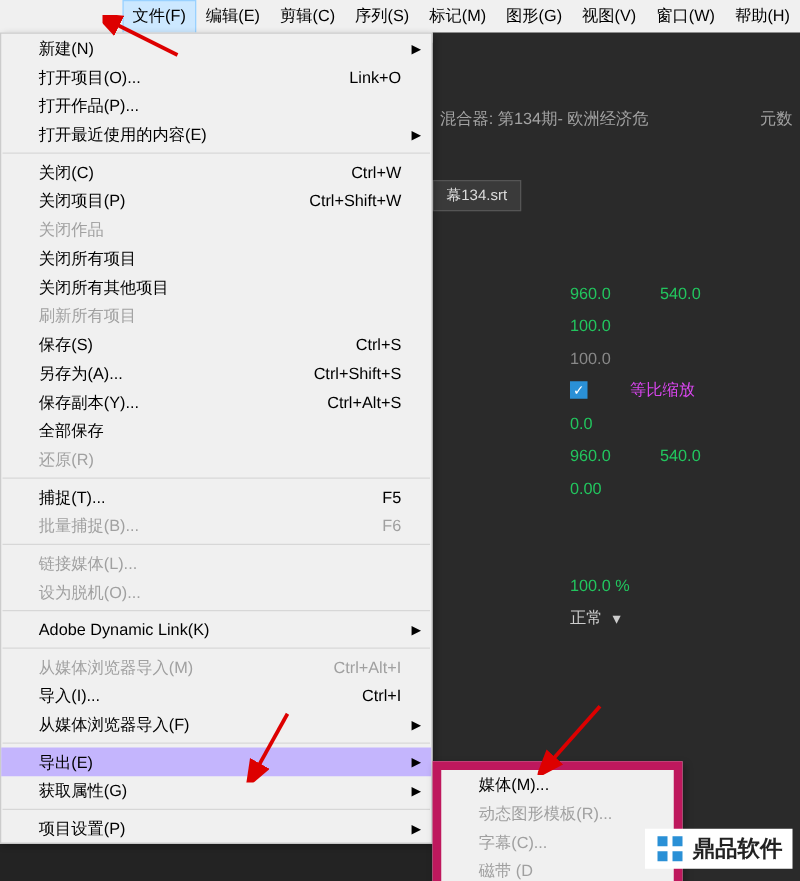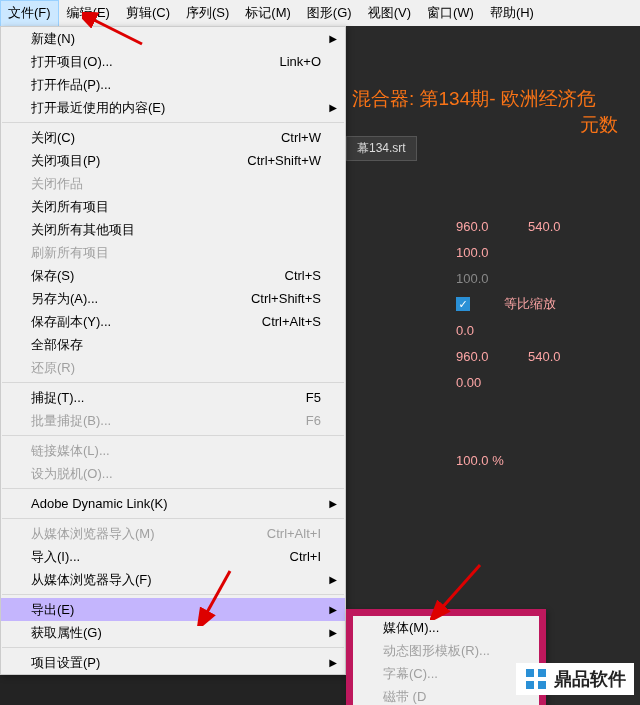--- a/index.html
+++ b/index.html
@@ -1,37 +1,37 @@
 <!DOCTYPE html>
 <html><head>
 <meta charset="utf-8">
 <style>
   * { margin: 0; padding: 0; box-sizing: border-box; font-family: "Microsoft YaHei", sans-serif; }
   body { width: 640px; height: 705px; background: #232323; overflow: hidden; position: relative; }
   
-  .menubar { height: 34px; background: #f0f0f0; display: flex; border-bottom: 1px solid #ccc; }
+  .menubar { height: 34px; background: #f0f0f0; display: flex; border-bottom: 1px solid #ccc; justify-content: flex-end; }
   .menubar-item { padding: 4px 8px; font-size: 13px; cursor: pointer; }
   .menubar-item.active { background: #cce8ff; border: 1px solid #99d1ff; padding: 3px 7px; }
   
   .dropdown { position: absolute; left: 0; top: 26px; width: 346px; background: #f0f0f0; border: 1px solid #ccc; box-shadow: 2px 2px 6px rgba(0,0,0,0.3); z-index: 10; }
   .menu-item { display: flex; align-items: center; height: 23px; padding: 0 8px 0 30px; font-size: 13px; cursor: pointer; position: relative; }
   .menu-item.highlighted { background: #c4b5fd; }
   .menu-item.disabled { color: #a0a0a0; }
   .menu-item .label { flex: 1; }
   .menu-item .shortcut { text-align: right; padding-right: 16px; }
   .menu-item .arrow { position: absolute; right: 8px; font-size: 10px; }
   .menu-sep { height: 1px; background: #d7d7d7; margin: 3px 1px; }
   
   .submenu { position: absolute; left: 346px; top: 609px; width: 200px; background: #f0f0f0; border: 7px solid #be185d; box-shadow: 2px 2px 6px rgba(0,0,0,0.3); z-index: 11; }
   
   .bgpanel { position: absolute; left: 346px; top: 26px; right: 0; bottom: 0; background: #2a2a2a; color: #ccc; font-size: 13px; }
-  .bg-header { padding: 60px 22px 0 6px; font-size: 19px; color: #f97316; }
-  .bg-tab { display: inline-block; background: #3a3a3a; border: 1px solid #555; padding: 3px 10px; margin-top: 24px; font-size: 12px; color: #ddd; }
+  .bg-header { padding: 60px 6px 0 6px; font-size: 13px; color: #a3a3a3; }
+  .bg-tab { display: inline-block; background: #3a3a3a; border: 1px solid #555; padding: 3px 10px; margin-top: 40px; font-size: 12px; color: #ddd; }
   .bg-row { height: 26px; display: flex; align-items: center; padding-left: 110px; gap: 30px; }
-  .bg-val { color: #fca5a5; font-size: 13px; min-width: 42px; }
+  .bg-val { color: #22c55e; font-size: 13px; min-width: 42px; }
   .bg-checkbox { width: 14px; height: 14px; background: #2a90d6; display: inline-flex; align-items: center; justify-content: center; color: #fff; font-size: 11px; margin-right: 4px; }
   .bg-dropdown { display: inline-flex; align-items: center; gap: 8px; color: #ccc; }
   
   .arrow-svg { position: absolute; pointer-events: none; z-index: 20; }
   
   .watermark { position: absolute; right: 6px; bottom: 10px; display: flex; align-items: center; gap: 6px; background: #fff; padding: 4px 8px; z-index: 15; }
   .wm-icon { width: 24px; height: 24px; }
   .wm-text { font-size: 18px; font-weight: bold; color: #222; }
 </style>
 </head>
@@ -181,35 +181,41 @@
     <span class="bg-val">540.0</span>
   </div>
   <div class="bg-row">
     <span class="bg-val">100.0</span>
   </div>
   <div class="bg-row">
     <span class="bg-val" style="color:#888">100.0</span>
   </div>
   <div class="bg-row">
     <span class="bg-checkbox">✓</span>
-    <span style="color:#fca5a5">等比缩放</span>
+    <span style="color:#d946ef">等比缩放</span>
   </div>
   <div class="bg-row">
     <span class="bg-val">0.0</span>
   </div>
   <div class="bg-row">
     <span class="bg-val">960.0</span>
     <span class="bg-val">540.0</span>
   </div>
   <div class="bg-row">
     <span class="bg-val">0.00</span>
   </div>
   <div style="height:52px"></div>
   <div class="bg-row">
     <span class="bg-val">100.0 %</span>
+  </div>
+  <div class="bg-row">
+    <span class="bg-dropdown">
+      <span>正常</span>
+      <span>▾</span>
+    </span>
   </div>
 </div>
 
 <svg class="arrow-svg" style="left:82px;top:12px;width:70px;height:40px">
   <defs>
       <marker id="ah1" markerWidth="10" markerHeight="10" refX="2" refY="3" orient="auto">
         <path d="M0,0 L0,6 L8,3 z" fill="#d00"></path>
       </marker>
     </defs>
   <line x1="60" y1="32" x2="8" y2="6" stroke="#d00" stroke-width="3" marker-end="url(#ah1)"></line>

